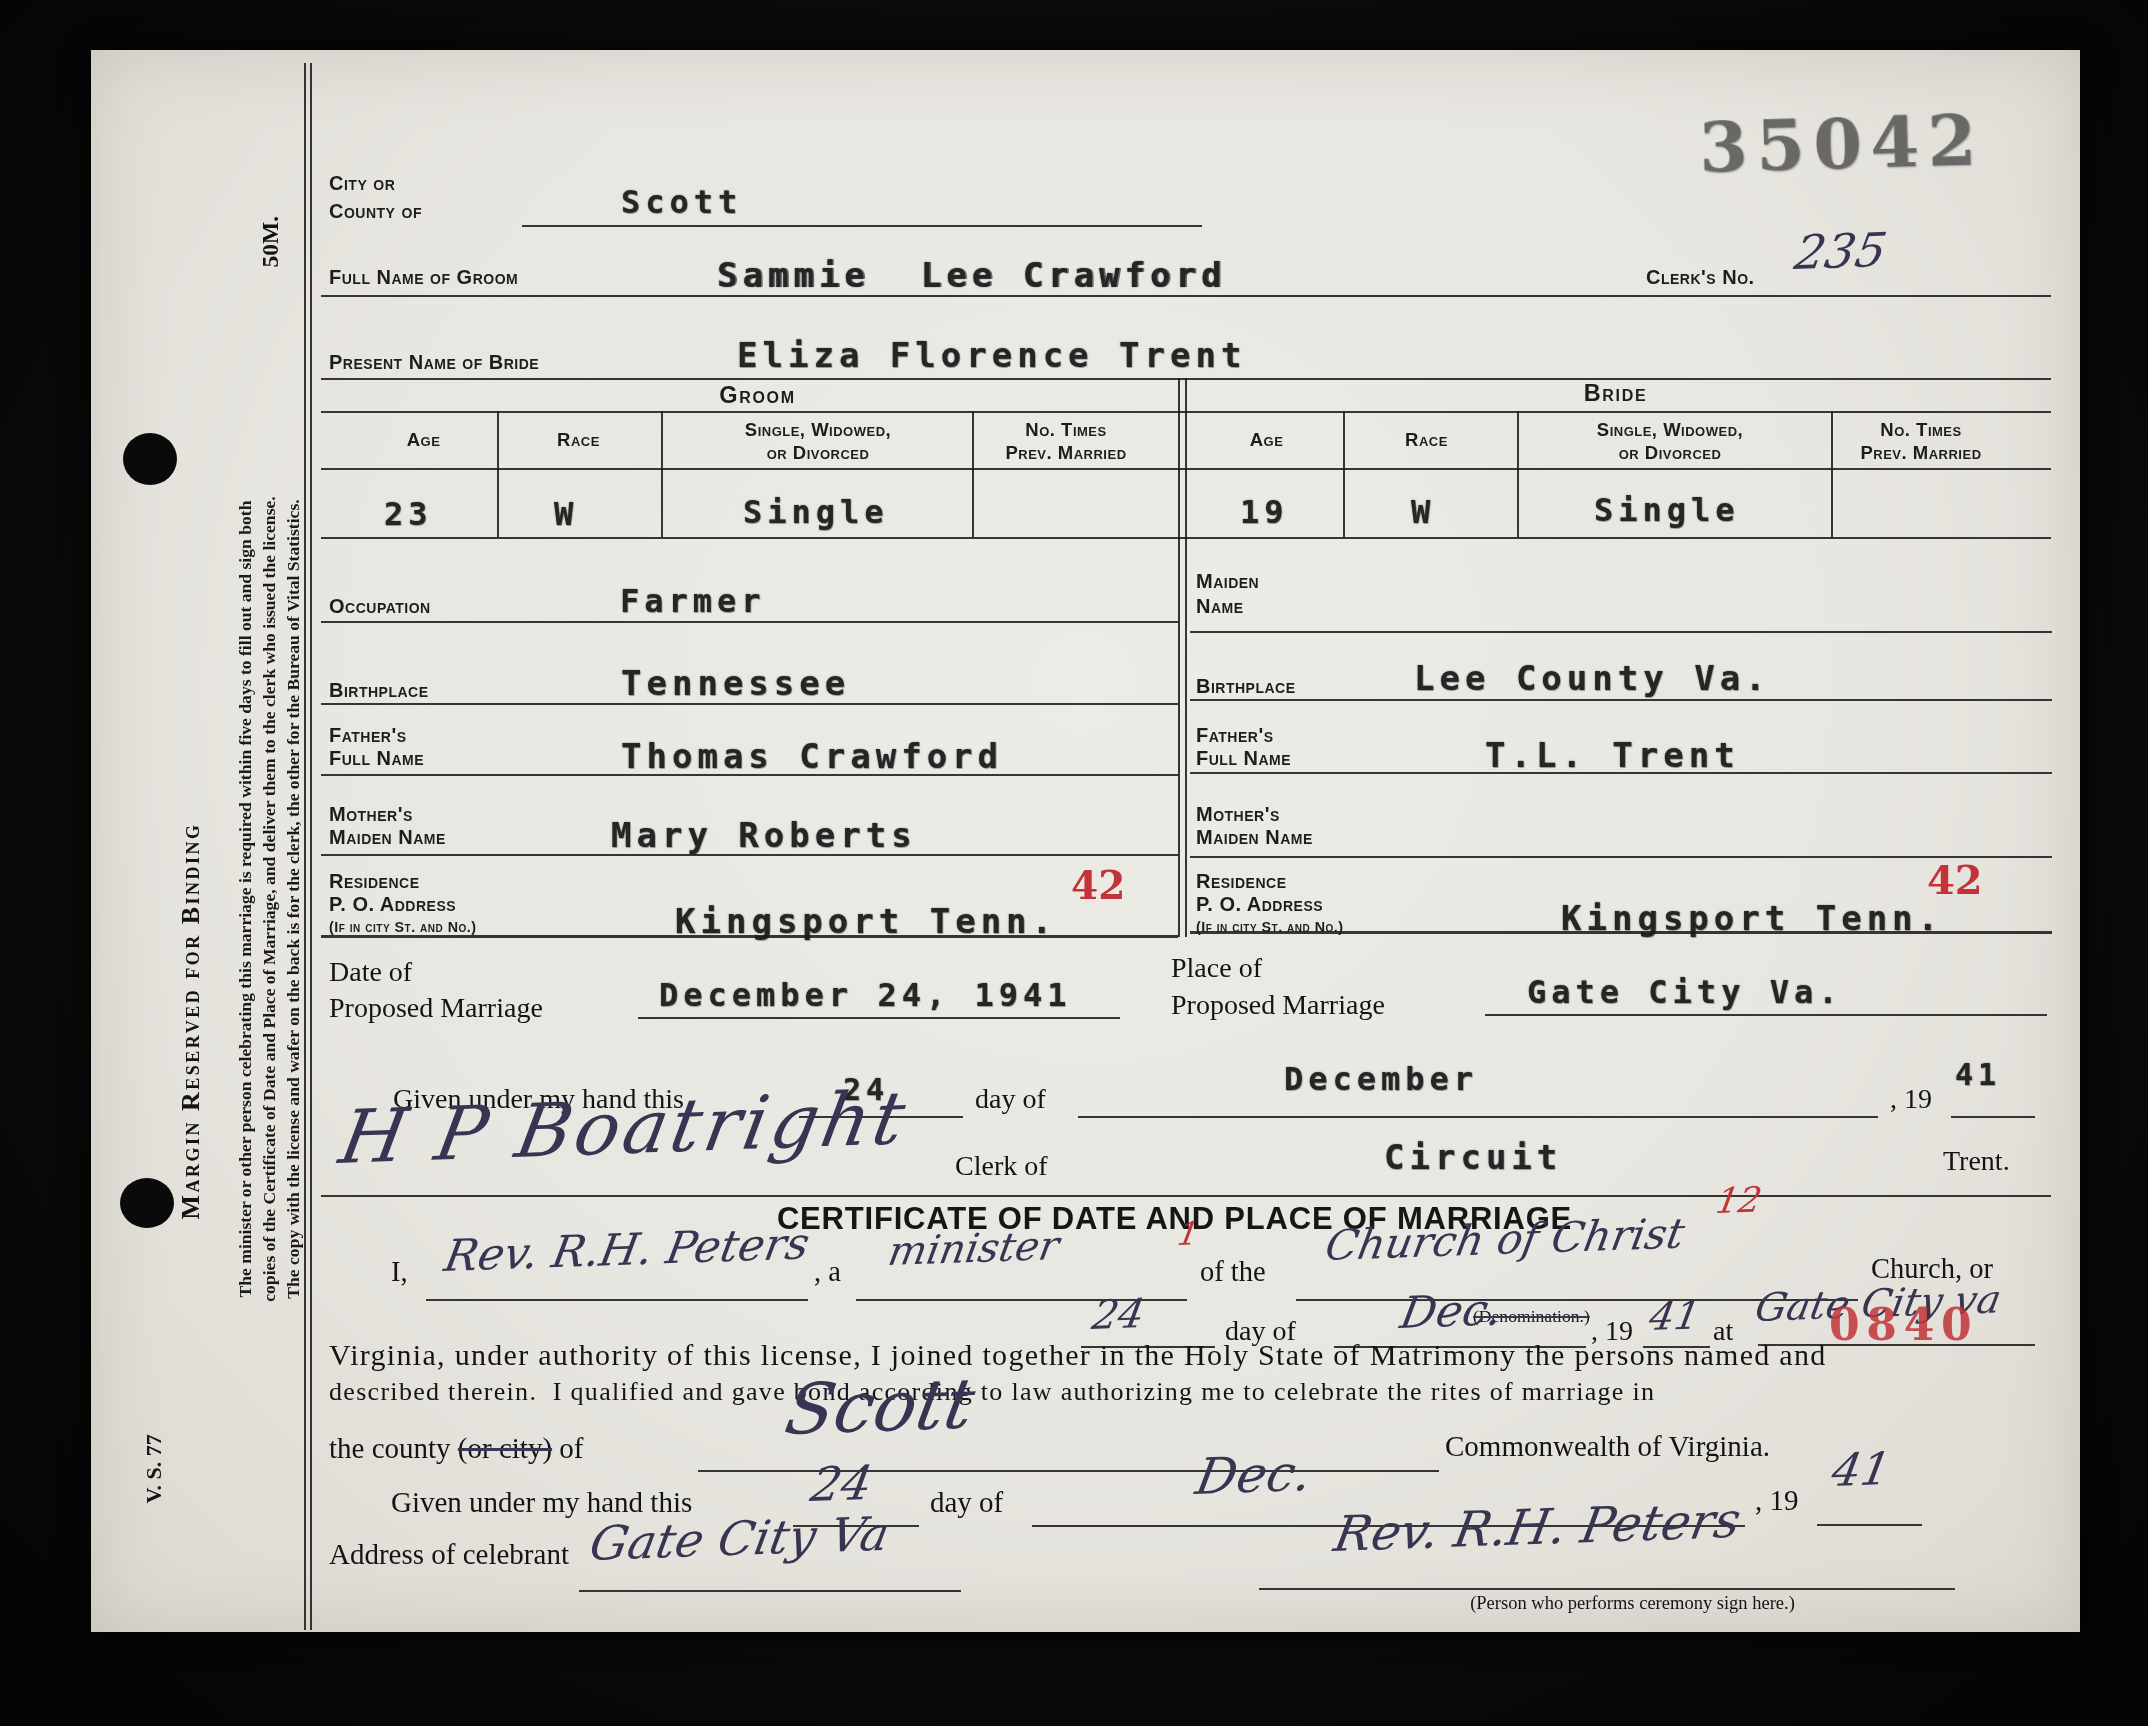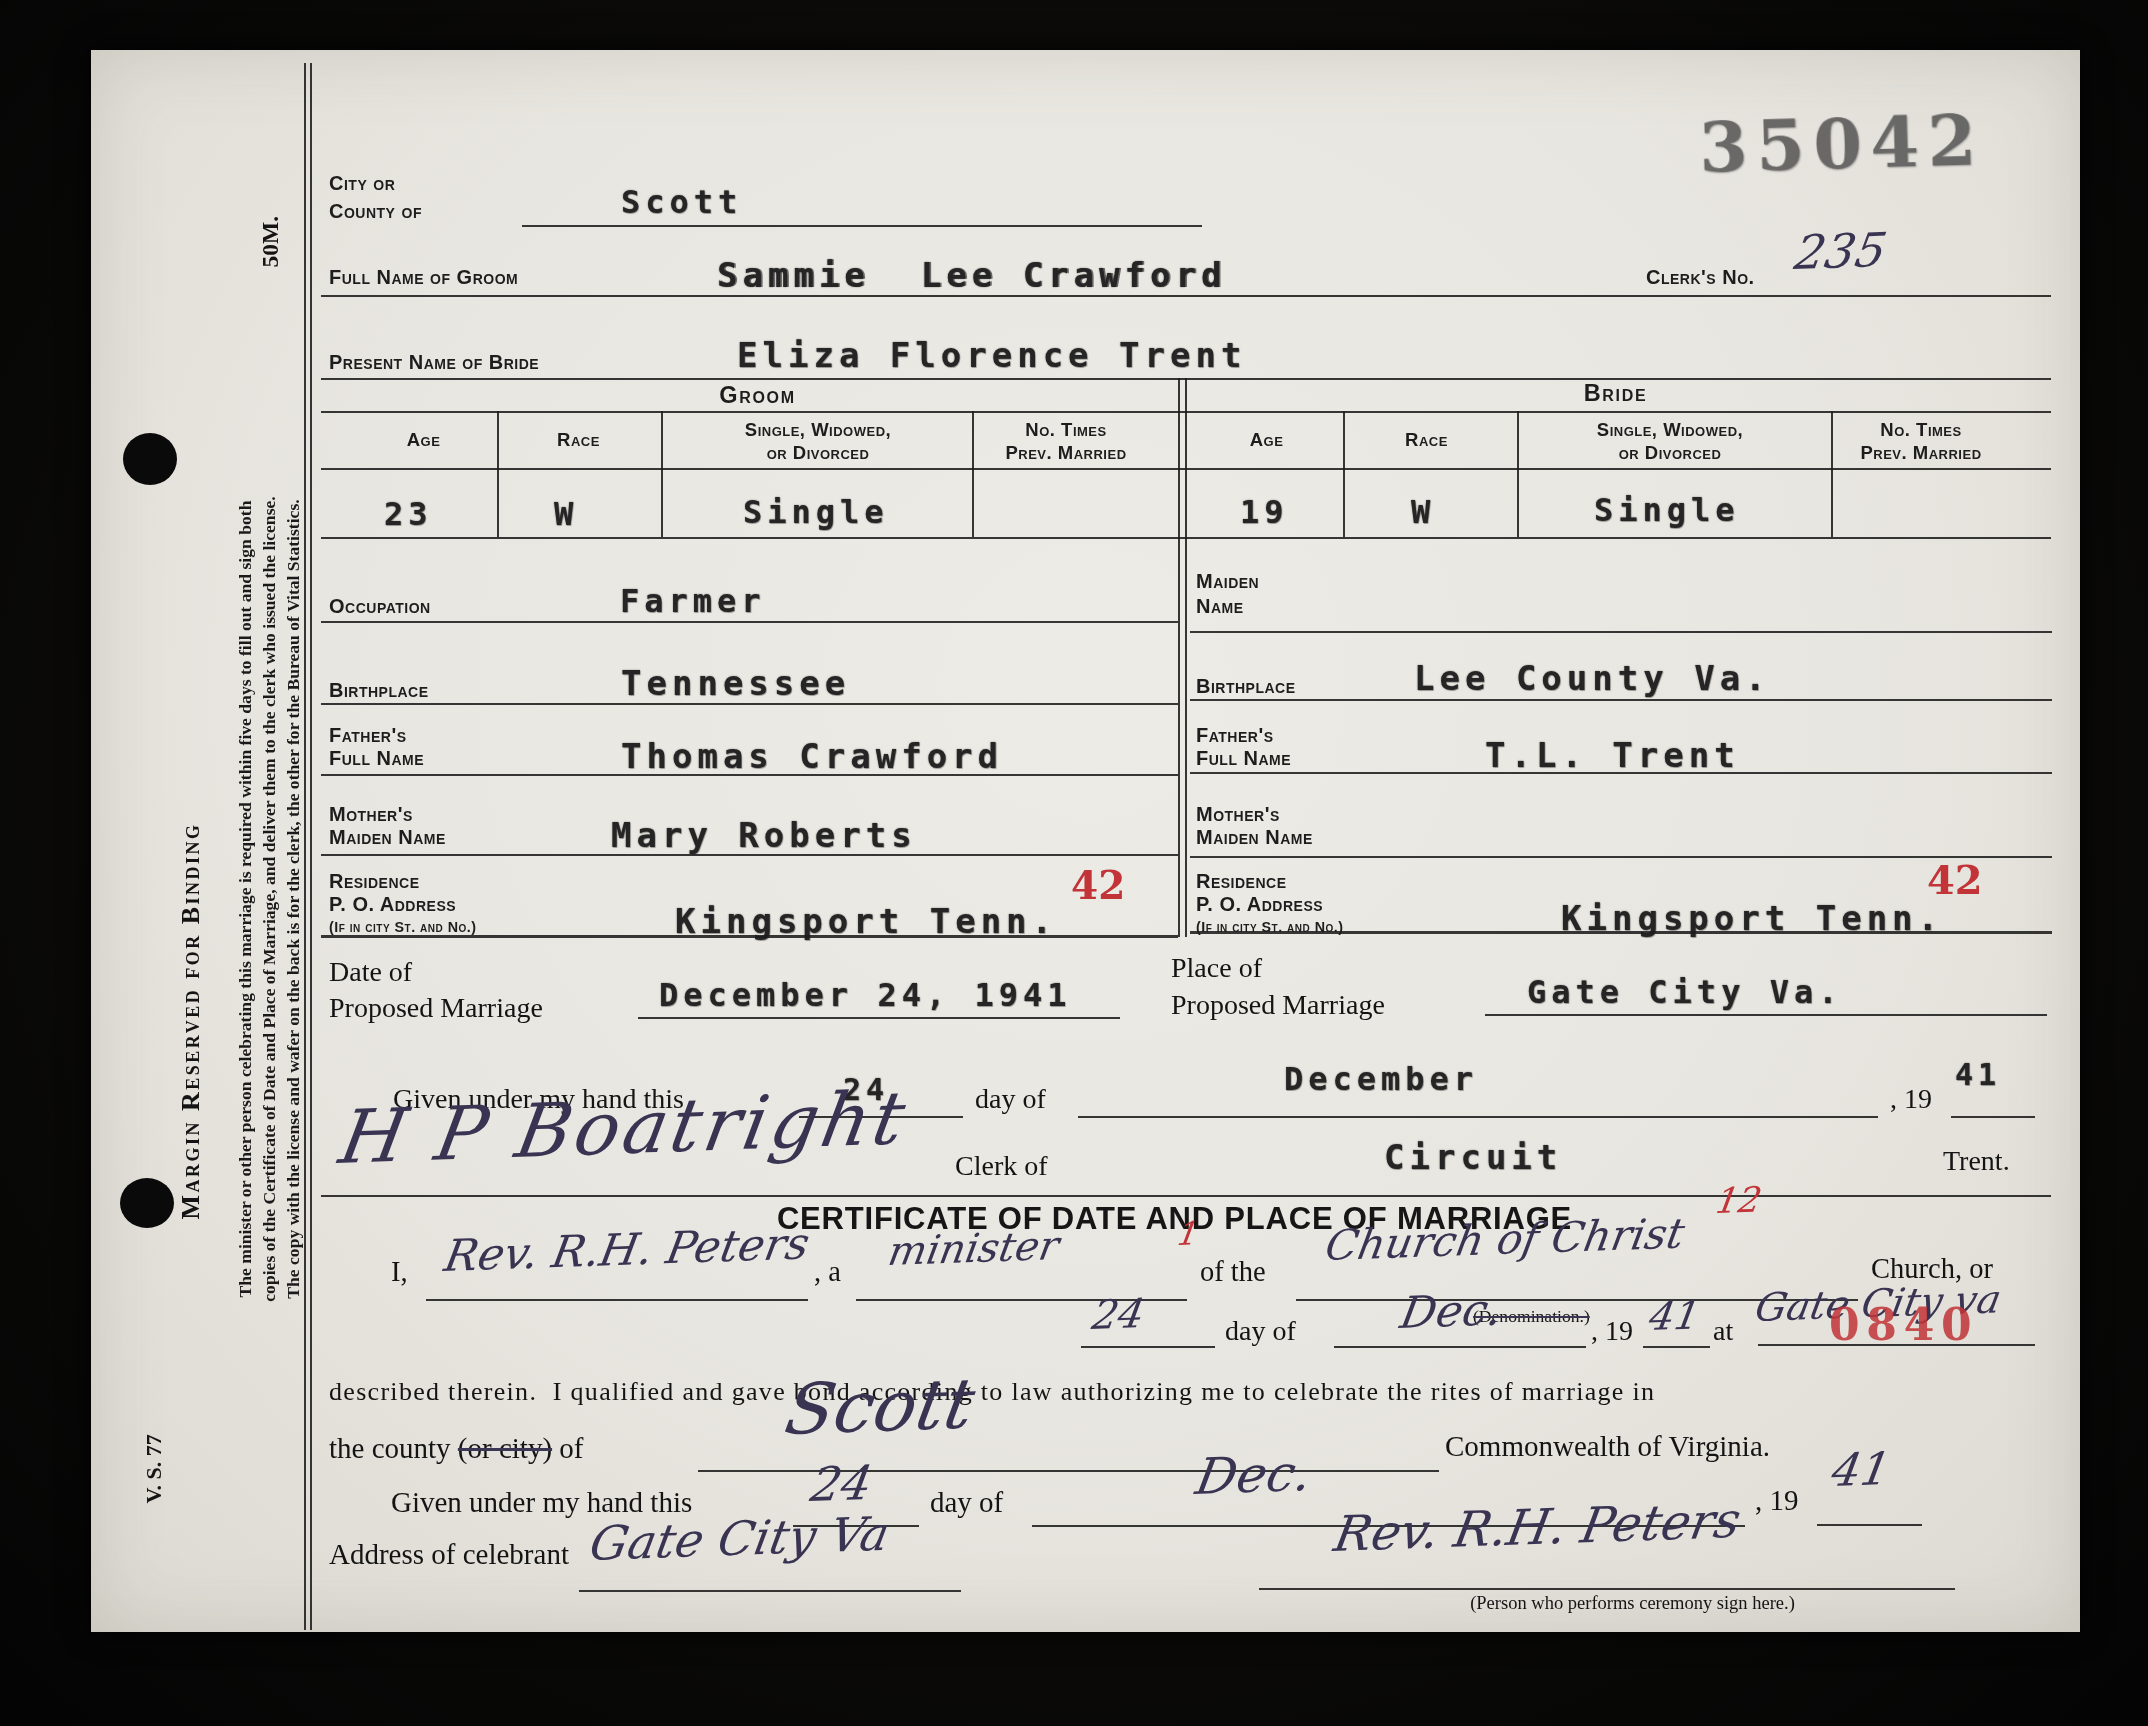--- a/index.html
+++ b/index.html
@@ -196,20 +196,21 @@
   <div class="hl" style="left:1334px;top:1346px;width:252px;"></div>
   <div class="t script" style="left:1397px;top:1289px;font-size:44px;">Dec.</div>
   <div class="t serif" style="left:1591px;top:1316px;font-size:28px;">, 19</div>
   <div class="hl" style="left:1643px;top:1346px;width:67px;"></div>
   <div class="t script" style="left:1646px;top:1296px;font-size:39px;">41</div>
   <div class="t serif" style="left:1713px;top:1316px;font-size:28px;">at</div>
   <div class="hl" style="left:1758px;top:1344px;width:277px;"></div>
   <div class="t script" style="left:1752px;top:1287px;font-size:39px;">Gate City va</div>
   <div class="t stamp red" style="left:1829px;top:1301px;font-size:44px;letter-spacing:6.7px;opacity:.85;">0840</div>
 
+  <div class="t serif" style="left:329px;top:1339px;font-size:30px;letter-spacing:1.3px;">Virginia, under authority of this license, I joined together in the Holy State of Matrimony the persons named and</div>
   <div class="t serif" style="left:329px;top:1378px;font-size:26px;letter-spacing:1.3px;">described therein.  I qualified and gave bond according to law authorizing me to celebrate the rites of marriage in</div>
 
   <div class="t serif" style="left:329px;top:1433px;font-size:29px;"><span>the county </span><span class="strike">(or city)</span><span> of</span></div>
   <div class="hl" style="left:698px;top:1470px;width:741px;"></div>
   <div class="t script" style="left:780px;top:1373px;font-size:70px;">Scott</div>
   <div class="t serif" style="left:1445px;top:1431px;font-size:29px;">Commonwealth of Virginia.</div>
 
   <div class="t serif" style="left:391px;top:1487px;font-size:29px;">Given under my hand this</div>
   <div class="hl" style="left:793px;top:1525px;width:126px;"></div>
   <div class="t script" style="left:807px;top:1460px;font-size:47px;">24</div>

